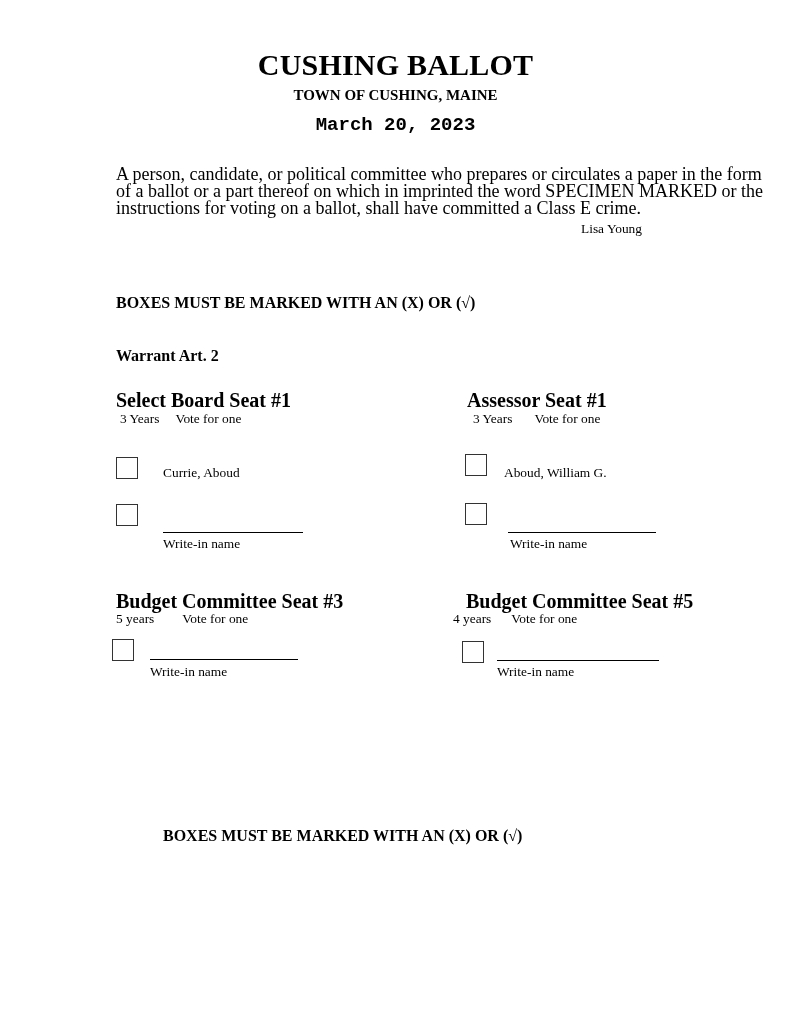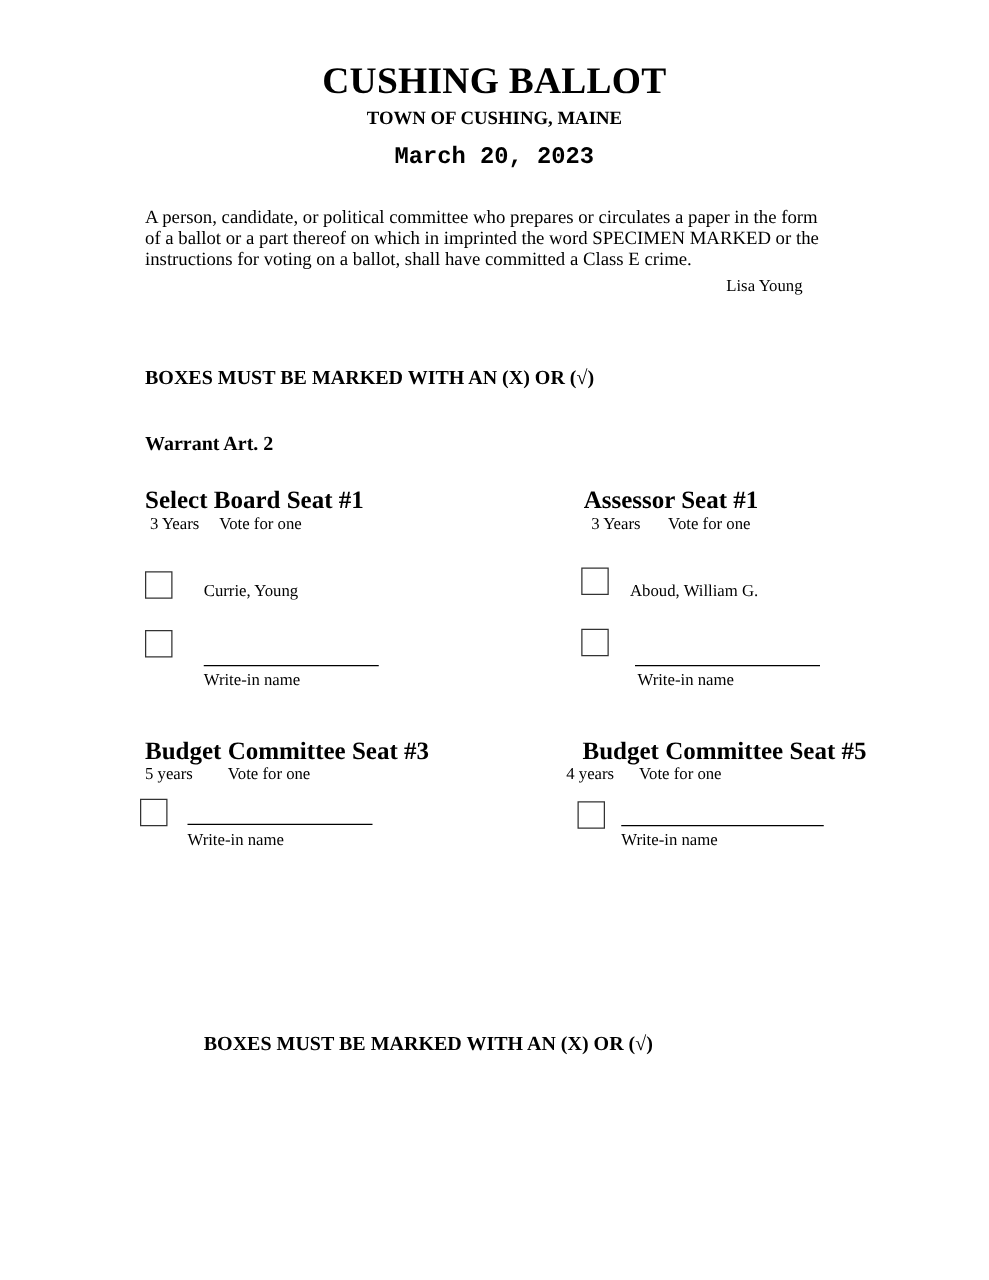--- a/index.html
+++ b/index.html
@@ -3,21 +3,21 @@
 <meta charset="utf-8">
 <style>
   html, body { margin: 0; padding: 0; background: #ffffff; }
   body { width: 791px; height: 1024px; position: relative; overflow: hidden;
          font-family: "Liberation Serif", "DejaVu Serif", serif; color: #000; }
   .abs { position: absolute; white-space: nowrap; }
   .title { left: 0; width: 791px; text-align: center; font-weight: bold; }
   .t1 { top: 48px; font-size: 30px; letter-spacing: 0.2px; }
   .t2 { top: 87px; font-size: 15px; }
   .t3 { top: 114px; font-size: 19px; font-family: Liberation Mono, monospace; }
-  .notice { left: 116px; top: 166px; width: 570px; font-size: 15px; line-height: 17px; white-space: normal; }
+  .notice { left: 116px; top: 166px; width: 570px; font-size: 18px; line-height: 17px; white-space: normal; }
   .notice p { margin: 0; white-space: nowrap; }
   .signer { left: 581px; top: 221px; font-size: 13.4px; }
   .instr { font-weight: bold; font-size: 16px; }
   .warrant { left: 116px; top: 347px; font-weight: bold; font-size: 16px; }
   .race-title { font-weight: bold; font-size: 20px; }
   .race-sub { font-size: 13.4px; }
   .race-sub span + span { margin-left: 16px; }
   .box { width: 22px; height: 22px; border: 1.5px solid #333; box-sizing: border-box; }
   .cand { font-size: 13.4px; }
   .line { height: 0; border-top: 1.3px solid #000; }
@@ -40,21 +40,21 @@
 <div class="abs instr" style="left:116px; top:294px;">BOXES MUST BE MARKED WITH AN (X) OR (√)</div>
 
 <div class="abs warrant">Warrant Art. 2</div>
 
 <div>
   <div class="abs race-title" style="left:116px; top:389px;">Select Board Seat #1</div>
   <div class="abs race-sub" style="left:120px; top:411px;">
     <span>3 Years</span><span>Vote for one</span>
   </div>
   <div class="abs box" style="left:116px; top:457px;"></div>
-  <div class="abs cand" style="left:163px; top:465px;">Currie, Young</div>
+  <div class="abs cand" style="left:163px; top:465px;">Currie, Aboud</div>
   <div class="abs box" style="left:116px; top:504px;"></div>
   <div class="abs line" style="left:163px; top:532px; width:140px;"></div>
   <div class="abs wlabel" style="left:163px; top:536px;">Write-in name</div>
 </div>
 
 <div>
   <div class="abs race-title" style="left:467px; top:389px;">Assessor Seat #1</div>
   <div class="abs race-sub" style="left:473px; top:411px;">
     <span>3 Years</span><span style="margin-left:22px;">Vote for one</span>
   </div>

